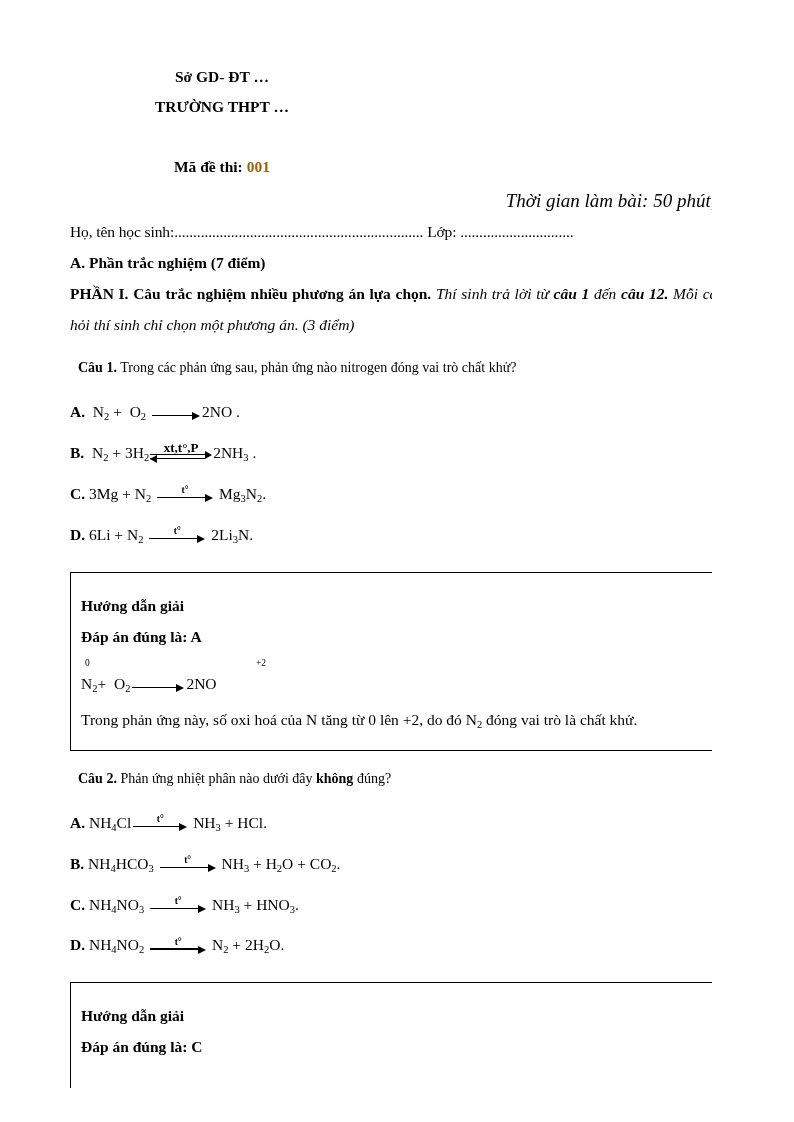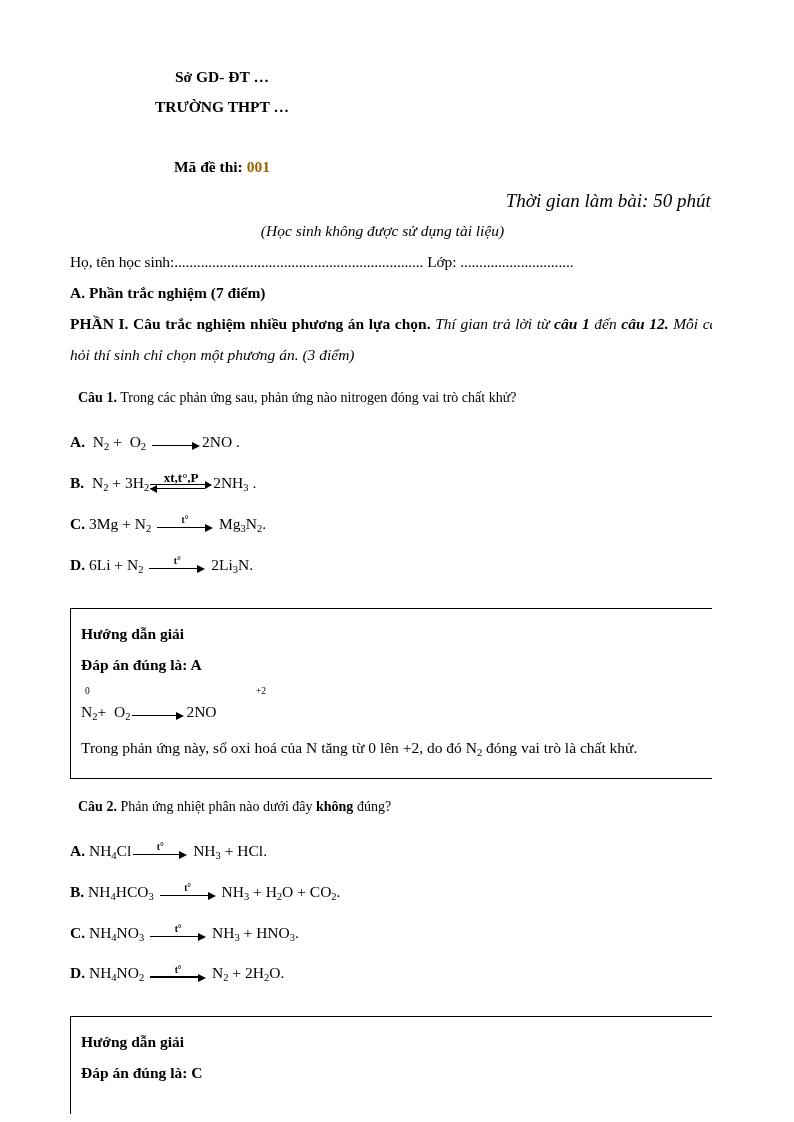--- a/index.html
+++ b/index.html
@@ -175,22 +175,22 @@
     bottom: 0.5px;
     width: 0; height: 0;
     border-top: 4px solid transparent;
     border-bottom: 4px solid transparent;
     border-right: 7px solid #000;
   }
 
   
   .solbox {
     border: 1.3px solid #000;
-    padding: 9px 10px 10px 10px;
-    margin-top: 23px;
+    padding: 17px 10px 10px 10px;
+    margin-top: 17px;
   }
   .solbox.cut {
     border-bottom: none;
   }
   .solbox .para { line-height: 31px; }
   .oxline {
     position: relative;
     font-size: 15.5px;
     line-height: 31px;
     padding-top: 16px;
@@ -215,29 +215,28 @@
       <div class="hdr-line">TRƯỜNG THPT …</div>
       <div class="spacer-line">&nbsp;</div>
       <div class="hdr-line">
         <span>Mã đề thi:</span>
         <span class="red">001</span>
       </div>
     </div>
   </div>
 
   <div class="timeline">Thời gian làm bài: 50 phút;</div>
-  <div class="nodoc">(Học sinh không được sử dụng tài liệu)</div>
 
   <div class="namerow">Họ, tên học sinh:.................................................................. Lớp: ..............................</div>
 
   <div class="para bold">A. Phần trắc nghiệm (7 điểm)</div>
 
   <div class="para" style="text-align:justify;">
     <span class="b">PHẦN I. Câu trắc nghiệm nhiều phương án lựa chọn.</span>
-    <span class="i">Thí gian trả lời từ</span>
+    <span class="i">Thí sinh trả lời từ</span>
     <span class="bi">câu 1</span>
     <span class="i">đến</span>
     <span class="bi">câu 12.</span>
     <span class="i">Mỗi câu hỏi thí sinh chỉ chọn một phương án. (3 điểm)</span>
   </div>
 
   <div class="qline">
     <span class="b">Câu 1.</span>
     <span>Trong các phản ứng sau, phản ứng nào nitrogen đóng vai trò chất khử?</span>
   </div>

